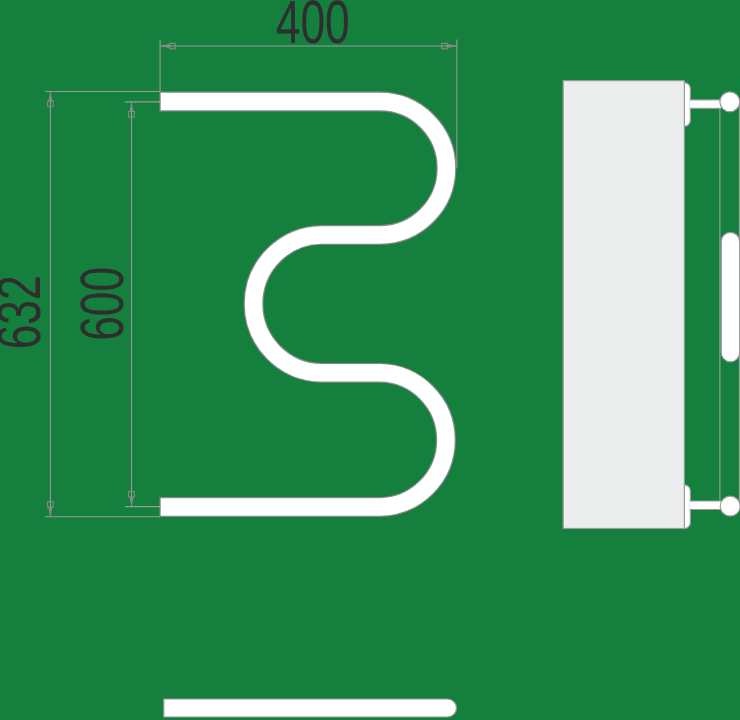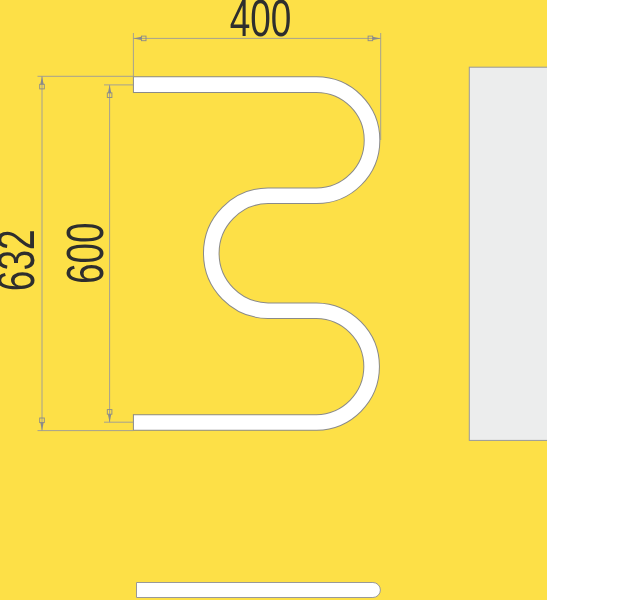--- a/index.html
+++ b/index.html
@@ -1,16 +1,16 @@
 <!DOCTYPE html>
 <html><head>
 <meta charset="utf-8">
 <style>
   html,body{margin:0;padding:0;background:#ffffff;}
-  .page{width:547px;height:600px;position:relative;overflow:hidden;background:#fde047;}
+  .page{width:617px;height:600px;position:relative;overflow:hidden;background:#15803d;}
   svg{display:block;}
   text{font-family:"Liberation Sans",sans-serif;fill:#2e2e2e;}
 </style>
 </head>
 <body>
 <div class="page">
 <svg width="617" height="600" viewBox="0 0 617 600">
   <defs>
     <g id="arr">
 

